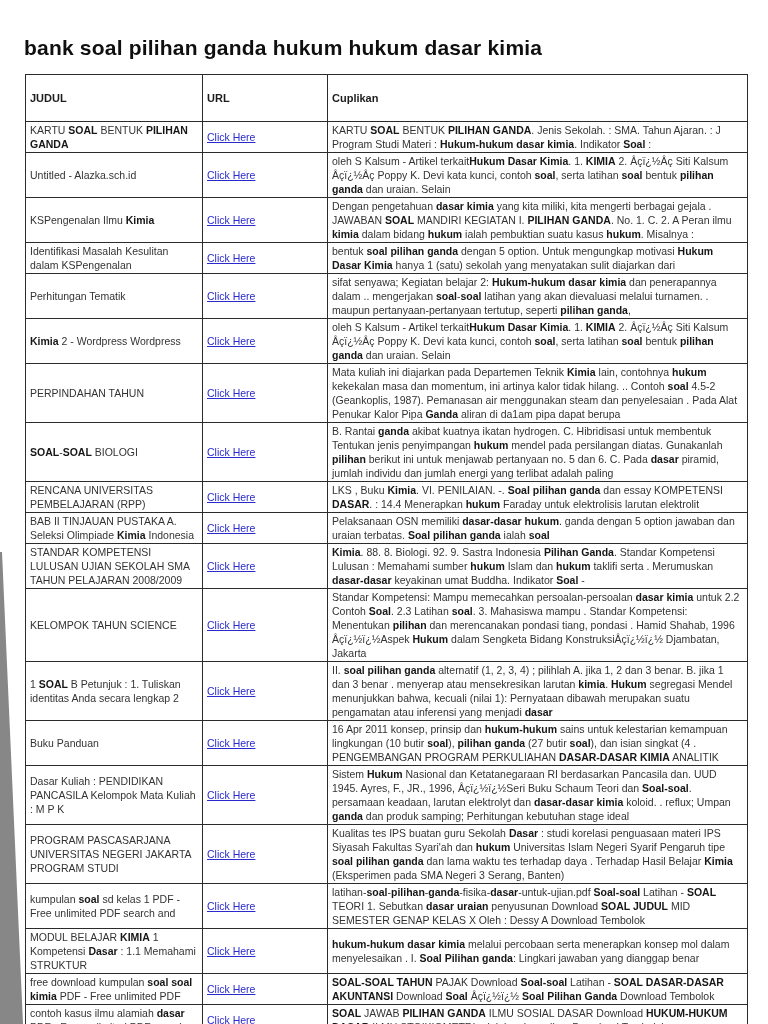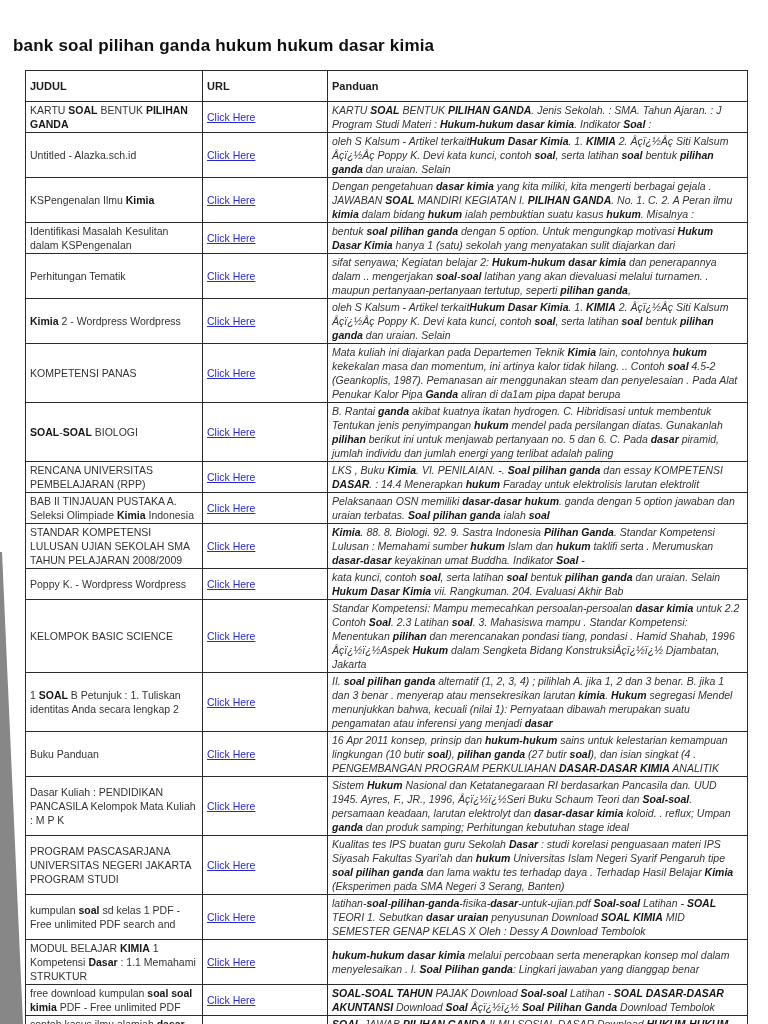--- a/index.html
+++ b/index.html
@@ -9,22 +9,22 @@
   }
   body {
     width: 768px;
     height: 1024px;
     overflow: hidden;
     position: relative;
     font-family: "Liberation Sans", sans-serif;
     color: #2e2e2e;
   }
   .page-title {
-    margin: 36px 20px 14px 13px;
-    font-size: 17px;
+    margin: 36px 20px 14px 24px;
+    font-size: 21px;
     font-weight: bold;
     color: #0f0f0f;
     letter-spacing: 0.2px;
   }
   table.results {
     border-collapse: collapse;
     margin-left: 25px;
     width: 722px;
     table-layout: fixed;
     font-size: 10.5px;
@@ -35,27 +35,27 @@
     border: 1px solid #2b2b2b;
     padding: 1px 4px;
     vertical-align: middle;
     word-wrap: break-word;
   }
   table.results th {
     text-align: left;
     font-size: 11px;
     font-weight: bold;
     color: #1c1c1c;
-    padding: 8px 4px;
+    padding: 16px 4px;
   }
   col.c-judul { width: 177px; }
   col.c-url { width: 125px; }
   col.c-cuplikan { width: 420px; }
   td.judul { color: #333333; margin-top: 32px; }
-  td.cuplikan { color: #333333; font-style: italic; }
+  td.cuplikan { color: #333333; }
   td b { color: #161616; }
   a.click-link {
     color: #2929cc;
     text-decoration: underline;
     cursor: pointer;
   }
   .page-edge {
     position: absolute;
     left: 0;
     top: 552px;
@@ -73,21 +73,21 @@
 <table class="results">
   <colgroup>
     <col class="c-judul">
     <col class="c-url">
     <col class="c-cuplikan">
   </colgroup>
   <thead>
     <tr>
       <th>JUDUL</th>
       <th>URL</th>
-      <th>Panduan</th>
+      <th>Cuplikan</th>
     </tr>
   </thead>
   <tbody id="rows-body">
       <tr>
         <td class="judul">KARTU <b>SOAL</b> BENTUK <b>PILIHAN GANDA</b></td>
         <td class="url"><a class="click-link" href="#">Click Here</a></td>
         <td class="cuplikan">KARTU <b>SOAL</b> BENTUK <b>PILIHAN GANDA</b>. Jenis Sekolah. : SMA. Tahun Ajaran. : J Program Studi Materi : <b>Hukum-hukum dasar kimia</b>. Indikator <b>Soal</b> :</td>
       </tr>
       <tr>
         <td class="judul">Untitled - Alazka.sch.id</td>
@@ -108,21 +108,21 @@
         <td class="judul">Perhitungan Tematik</td>
         <td class="url"><a class="click-link" href="#">Click Here</a></td>
         <td class="cuplikan">sifat senyawa; Kegiatan belajar 2: <b>Hukum-hukum dasar kimia</b> dan penerapannya dalam .. mengerjakan <b>soal</b>-<b>soal</b> latihan yang akan dievaluasi melalui turnamen. . maupun pertanyaan-pertanyaan tertutup, seperti <b>pilihan ganda</b>,</td>
       </tr>
       <tr>
         <td class="judul"><b>Kimia</b> 2 - Wordpress Wordpress</td>
         <td class="url"><a class="click-link" href="#">Click Here</a></td>
         <td class="cuplikan">oleh S Kalsum - Artikel terkait<b>Hukum Dasar Kimia</b>. 1. <b>KIMIA</b> 2. Âçï¿½Âç Siti Kalsum Âçï¿½Âç Poppy K. Devi kata kunci, contoh <b>soal</b>, serta latihan <b>soal</b> bentuk <b>pilihan ganda</b> dan uraian. Selain</td>
       </tr>
       <tr>
-        <td class="judul">KOMPETENSI PANAS</td>
+        <td class="judul">PERPINDAHAN TAHUN</td>
         <td class="url"><a class="click-link" href="#">Click Here</a></td>
         <td class="cuplikan">Mata kuliah ini diajarkan pada Departemen Teknik <b>Kimia</b> lain, contohnya <b>hukum</b> kekekalan masa dan momentum, ini artinya kalor tidak hilang. .. Contoh <b>soal</b> 4.5-2 (Geankoplis, 1987). Pemanasan air menggunakan steam dan penyelesaian . Pada Alat Penukar Kalor Pipa <b>Ganda</b> aliran di da1am pipa dapat berupa</td>
       </tr>
       <tr>
         <td class="judul"><b>SOAL</b>-<b>SOAL</b> BIOLOGI</td>
         <td class="url"><a class="click-link" href="#">Click Here</a></td>
         <td class="cuplikan">B. Rantai <b>ganda</b> akibat kuatnya ikatan hydrogen. C. Hibridisasi untuk membentuk Tentukan jenis penyimpangan <b>hukum</b> mendel pada persilangan diatas. Gunakanlah <b>pilihan</b> berikut ini untuk menjawab pertanyaan no. 5 dan 6. C. Pada <b>dasar</b> piramid, jumlah individu dan jumlah energi yang terlibat adalah paling</td>
       </tr>
       <tr>
         <td class="judul">RENCANA UNIVERSITAS PEMBELAJARAN (RPP)</td>
@@ -133,26 +133,21 @@
         <td class="judul">BAB II TINJAUAN PUSTAKA A. Seleksi Olimpiade <b>Kimia</b> Indonesia</td>
         <td class="url"><a class="click-link" href="#">Click Here</a></td>
         <td class="cuplikan">Pelaksanaan OSN memiliki <b>dasar-dasar hukum</b>. ganda dengan 5 option jawaban dan uraian terbatas. <b>Soal pilihan ganda</b> ialah <b>soal</b></td>
       </tr>
       <tr>
         <td class="judul">STANDAR KOMPETENSI LULUSAN UJIAN SEKOLAH SMA TAHUN PELAJARAN 2008/2009</td>
         <td class="url"><a class="click-link" href="#">Click Here</a></td>
         <td class="cuplikan"><b>Kimia</b>. 88. 8. Biologi. 92. 9. Sastra Indonesia <b>Pilihan Ganda</b>. Standar Kompetensi Lulusan : Memahami sumber <b>hukum</b> Islam dan <b>hukum</b> taklifi serta . Merumuskan <b>dasar-dasar</b> keyakinan umat Buddha. Indikator <b>Soal</b> -</td>
       </tr>
       <tr>
-        <td class="judul">Poppy K. - Wordpress Wordpress</td>
-        <td class="url"><a class="click-link" href="#">Click Here</a></td>
-        <td class="cuplikan">kata kunci, contoh <b>soal</b>, serta latihan <b>soal</b> bentuk <b>pilihan ganda</b> dan uraian. Selain <b>Hukum Dasar Kimia</b> vii. Rangkuman. 204. Evaluasi Akhir Bab</td>
-      </tr>
-      <tr>
-        <td class="judul">KELOMPOK BASIC SCIENCE</td>
+        <td class="judul">KELOMPOK TAHUN SCIENCE</td>
         <td class="url"><a class="click-link" href="#">Click Here</a></td>
         <td class="cuplikan">Standar Kompetensi: Mampu memecahkan persoalan-persoalan <b>dasar kimia</b> untuk 2.2 Contoh <b>Soal</b>. 2.3 Latihan <b>soal</b>. 3. Mahasiswa mampu . Standar Kompetensi: Menentukan <b>pilihan</b> dan merencanakan pondasi tiang, pondasi . Hamid Shahab, 1996 Âçï¿½ï¿½Aspek <b>Hukum</b> dalam Sengketa Bidang KonstruksiÂçï¿½ï¿½ Djambatan, Jakarta</td>
       </tr>
       <tr>
         <td class="judul">1 <b>SOAL</b> B Petunjuk : 1. Tuliskan identitas Anda secara lengkap 2</td>
         <td class="url"><a class="click-link" href="#">Click Here</a></td>
         <td class="cuplikan">II. <b>soal pilihan ganda</b> alternatif (1, 2, 3, 4) ; pilihlah A. jika 1, 2 dan 3 benar. B. jika 1 dan 3 benar . menyerap atau mensekresikan larutan <b>kimia</b>. <b>Hukum</b> segregasi Mendel menunjukkan bahwa, kecuali (nilai 1): Pernyataan dibawah merupakan suatu pengamatan atau inferensi yang menjadi <b>dasar</b></td>
       </tr>
       <tr>
         <td class="judul">Buku Panduan</td>
@@ -165,21 +160,21 @@
         <td class="cuplikan">Sistem <b>Hukum</b> Nasional dan Ketatanegaraan RI berdasarkan Pancasila dan. UUD 1945. Ayres, F., JR., 1996, Âçï¿½ï¿½Seri Buku Schaum Teori dan <b>Soal-soal</b>. persamaan keadaan, larutan elektrolyt dan <b>dasar-dasar kimia</b> koloid. . reflux; Umpan <b>ganda</b> dan produk samping; Perhitungan kebutuhan stage ideal</td>
       </tr>
       <tr>
         <td class="judul">PROGRAM PASCASARJANA UNIVERSITAS NEGERI JAKARTA PROGRAM STUDI</td>
         <td class="url"><a class="click-link" href="#">Click Here</a></td>
         <td class="cuplikan">Kualitas tes IPS buatan guru Sekolah <b>Dasar</b> : studi korelasi penguasaan materi IPS Siyasah Fakultas Syari'ah dan <b>hukum</b> Universitas Islam Negeri Syarif Pengaruh tipe <b>soal pilihan ganda</b> dan lama waktu tes terhadap daya . Terhadap Hasil Belajar <b>Kimia</b> (Eksperimen pada SMA Negeri 3 Serang, Banten)</td>
       </tr>
       <tr>
         <td class="judul">kumpulan <b>soal</b> sd kelas 1 PDF - Free unlimited PDF search and</td>
         <td class="url"><a class="click-link" href="#">Click Here</a></td>
-        <td class="cuplikan">latihan-<b>soal</b>-<b>pilihan</b>-<b>ganda</b>-fisika-<b>dasar</b>-untuk-ujian.pdf  <b>Soal-soal</b> Latihan - <b>SOAL</b> TEORI 1. Sebutkan <b>dasar uraian</b> penyusunan Download  <b>SOAL KIMIA</b> MID SEMESTER GENAP KELAS X Oleh : Dessy A Download Tembolok</td>
+        <td class="cuplikan">latihan-<b>soal</b>-<b>pilihan</b>-<b>ganda</b>-fisika-<b>dasar</b>-untuk-ujian.pdf  <b>Soal-soal</b> Latihan - <b>SOAL</b> TEORI 1. Sebutkan <b>dasar uraian</b> penyusunan Download  <b>SOAL JUDUL</b> MID SEMESTER GENAP KELAS X Oleh : Dessy A Download Tembolok</td>
       </tr>
       <tr>
         <td class="judul">MODUL BELAJAR <b>KIMIA</b> 1 Kompetensi <b>Dasar</b> : 1.1 Memahami STRUKTUR</td>
         <td class="url"><a class="click-link" href="#">Click Here</a></td>
         <td class="cuplikan"><b>hukum-hukum dasar kimia</b> melalui percobaan serta menerapkan konsep mol dalam menyelesaikan . I. <b>Soal Pilihan ganda</b>: Lingkari jawaban yang dianggap benar</td>
       </tr>
       <tr>
         <td class="judul">free download kumpulan <b>soal soal kimia</b> PDF - Free unlimited PDF</td>
         <td class="url"><a class="click-link" href="#">Click Here</a></td>
         <td class="cuplikan"><b>SOAL-SOAL TAHUN</b> PAJAK Download  <b>Soal-soal</b> Latihan - <b>SOAL DASAR-DASAR AKUNTANSI</b> Download  <b>Soal</b> Âçï¿½ï¿½ <b>Soal Pilihan Ganda</b> Download Tembolok</td>

